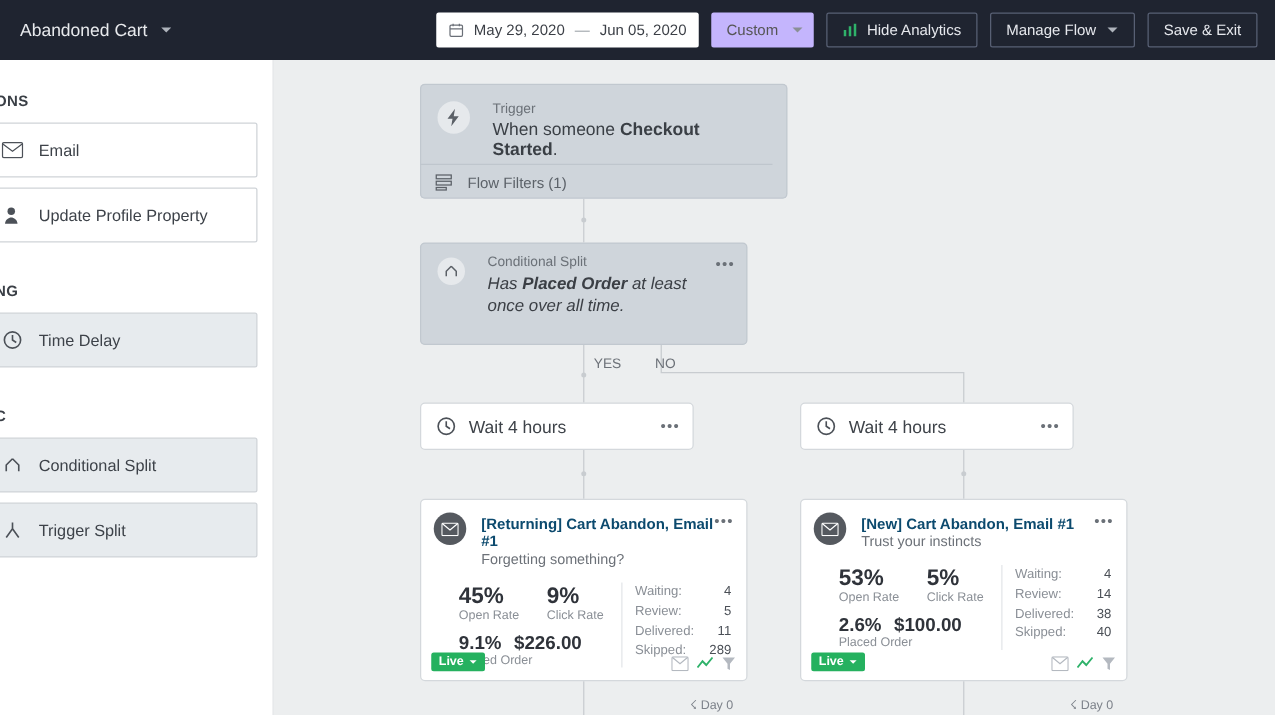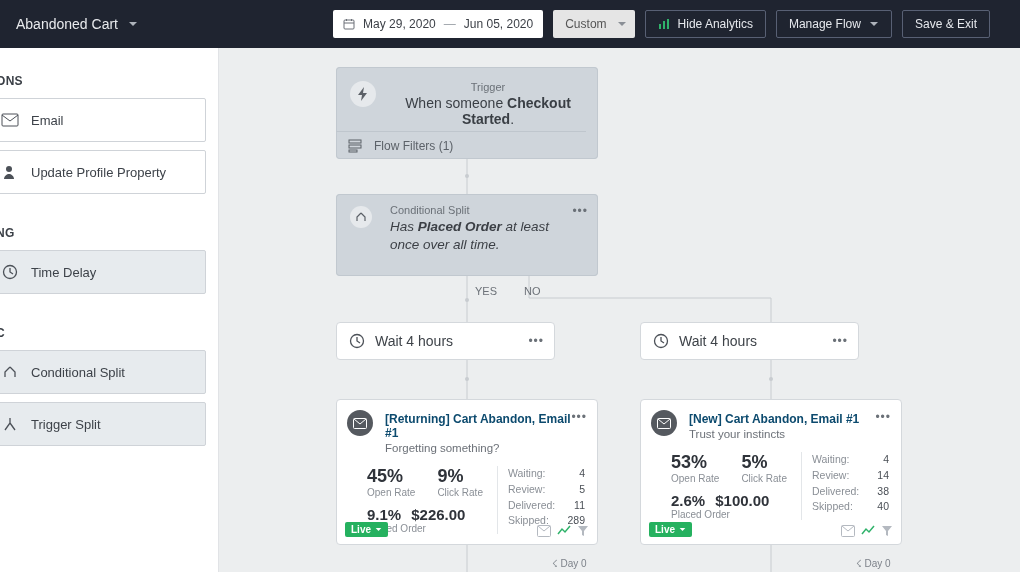--- a/index.html
+++ b/index.html
@@ -3,39 +3,39 @@
 <meta charset="utf-8">
 <style>
   * { box-sizing: border-box; margin: 0; padding: 0; }
   html, body { width: 1020px; height: 572px; overflow: hidden; font-family: -apple-system, BlinkMacSystemFont, "Segoe UI", Helvetica, Arial, sans-serif; background: #eceeef; color: #333; }
   
   .topbar { height: 48px; background: #1f2430; display: flex; align-items: center; color: #d7dae0; font-size: 13px; }
   .brand { width: 70px; height: 48px; display: flex; align-items: center; justify-content: center; border-right: 1px solid #30343f; font-weight: 700; letter-spacing: 0.5px; font-size: 12px; }
   .flowname { padding: 0 16px; display: flex; align-items: center; gap: 10px; font-size: 14px; color: #e8eaed; }
   .flowname svg { width: 10px; height: 10px; }
   .tb-spacer { flex: 1; }
-  .tb-group { display: flex; align-items: center; gap: 10px; padding-right: 30px; }
+  .tb-group { display: flex; align-items: center; gap: 10px; padding-right: 14px; }
   .daterange { background: #fff; color: #3b3f46; height: 28px; border-radius: 2px; display: flex; align-items: center; padding: 0 10px; gap: 8px; font-size: 12px; }
   .daterange .dash { color: #9aa0a6; }
-  .custom-sel { background: #e5e5e5; color: #555; height: 28px; border-radius: 2px; display: flex; align-items: center; padding: 0 28px 0 12px; font-size: 12px; position: relative; }
+  .custom-sel { background: #c4b5fd; color: #555; height: 28px; border-radius: 2px; display: flex; align-items: center; padding: 0 28px 0 12px; font-size: 12px; position: relative; }
   .custom-sel svg { position: absolute; right: 8px; width: 10px; height: 10px; }
   .tb-btn { height: 28px; border: 1px solid #586074; border-radius: 2px; display: flex; align-items: center; padding: 0 12px; font-size: 12px; color: #e6e8ed; gap: 8px; background: transparent; }
   .tb-btn .bar-ic { color: #2fb26a; }
   .caret-d { width: 10px; height: 10px; }
   
   .sidebar { position: absolute; left: 0; top: 48px; width: 219px; height: 524px; background: #fff; border-right: 1px solid #e1e3e6; padding-top: 26px; }
   .sb-h { font-size: 12px; font-weight: 700; color: #3a3f46; letter-spacing: 0.3px; margin-bottom: 10px; margin-left: -4px; }
   .sb-group { padding: 0 12px 24px 0; }
   .sb-item { height: 44px; border: 1px solid #cfd3d8; border-radius: 2px; margin-bottom: 8px; display: flex; align-items: center; padding-left: 12px; gap: 12px; font-size: 13px; color: #3d4249; background: #fff; margin-left: -12px; }
   .sb-item.selected { background: #e7ebee; border-color: #cfd3d8; }
   .sb-ic { width: 18px; height: 18px; display: flex; align-items: center; justify-content: center; }
   
   .canvas { position: absolute; left: 219px; top: 48px; right: 0; bottom: 0; overflow: hidden; }
   .node { position: absolute; background: #cfd5db; border-radius: 4px; box-shadow: 0 0 0 1px #c1c8cf inset; }
-  .trigger-node { left: 117px; top: 19px; width: 262px; height: 92px; padding: 14px 16px 0 58px; text-align: center; }
+  .trigger-node { left: 117px; top: 19px; width: 294px; height: 92px; padding: 14px 16px 0 58px; }
   .trigger-ic { position: absolute; left: 14px; top: 14px; width: 26px; height: 26px; border-radius: 50%; background: #e6e9ec; display:flex;align-items:center;justify-content:center; }
   .t-lbl { font-size: 11px; color: #6b7178; }
   .t-body { font-size: 14px; color: #3a3f45; margin-top: 2px; }
   .t-body b { font-weight: 700; }
   .flow-filters { position: absolute; left: 0; right: 12px; bottom: 0; height: 28px; border-top: 1px solid #bfc6cd; display: flex; align-items: center; padding-left: 12px; gap: 12px; font-size: 12px; color: #5c6269; }
   .ff-ic { width: 14px; height: 14px; }
   .cond-node { left: 117px; top: 146px; width: 262px; height: 82px; padding: 10px 30px 0 54px; }
   .cond-ic { position: absolute; left: 14px; top: 12px; width: 22px; height: 22px; border-radius: 50%; background: #e6e9ec; display:flex;align-items:center;justify-content:center; }
   .cond-lbl { font-size: 11px; color: #6b7178; }
   .cond-body { font-size: 13.5px; color: #3b3f45; margin-top: 2px; line-height: 1.35; font-style: italic; }

